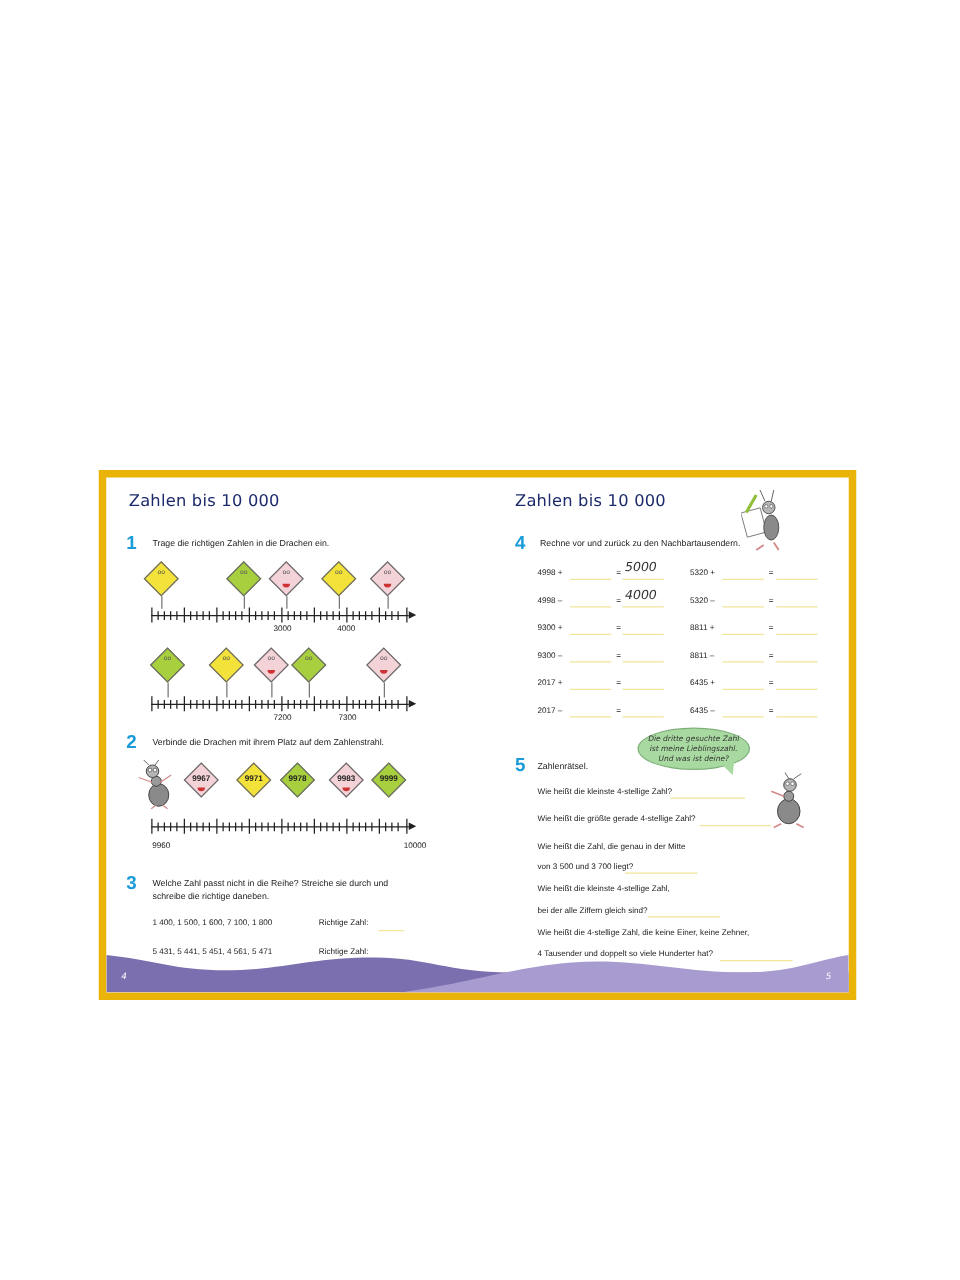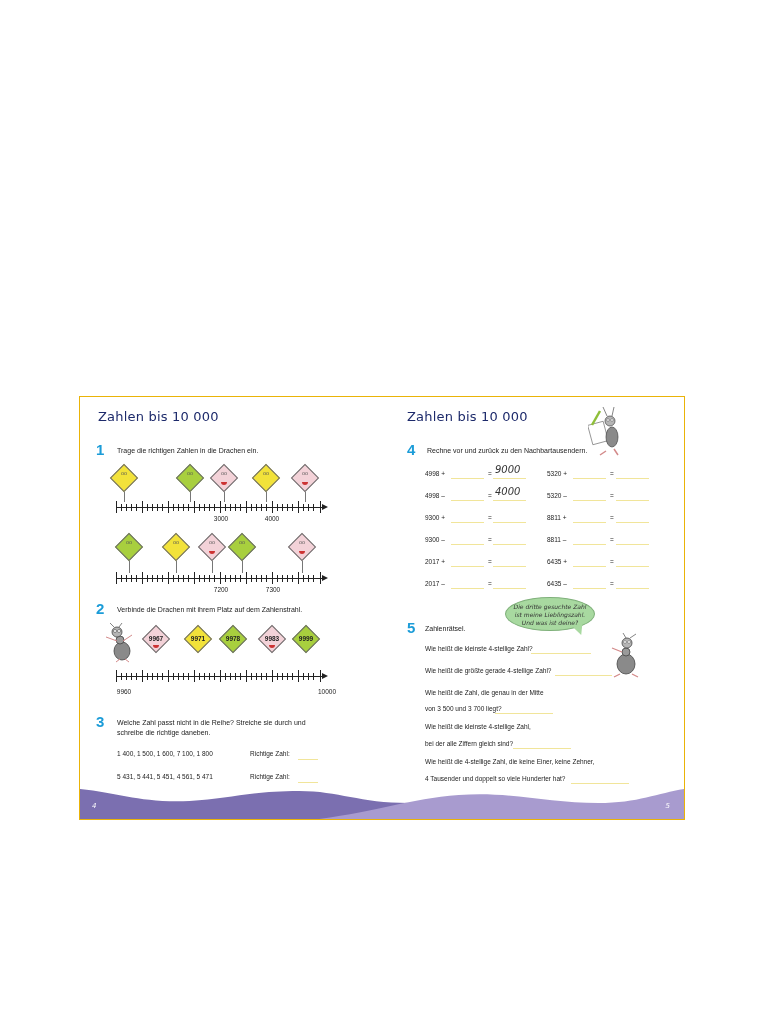--- a/index.html
+++ b/index.html
@@ -1,17 +1,17 @@
 <!DOCTYPE html>
 <html><head>
 <meta charset="utf-8">
 <style>
   html,body{margin:0;padding:0;}
   body{width:768px;height:1024px;background:#ffffff;position:relative;overflow:hidden;font-family:"DejaVu Sans",sans-serif;color:#222;}
-  .spread{position:absolute;left:79px;top:396px;width:606px;height:424px;background:#fff;border:1px solid #eab308;box-sizing:border-box;overflow:hidden;text-decoration:underline;}
+  .spread{position:absolute;left:79px;top:376px;width:606px;height:424px;background:#fff;border:6px solid #eab308;box-sizing:border-box;overflow:hidden;text-decoration:underline;}
   .page{position:absolute;top:0;height:100%;}
   .page.left{left:0;width:303px;}
   .page.right{left:303px;width:303px;}
   .title{position:absolute;top:12px;font-family:"DejaVu Sans",sans-serif;font-size:13px;color:#1d2a6b;letter-spacing:0.2px;}
   .task-num{position:absolute;font-size:15px;font-weight:bold;color:#1b9cd8;font-family:"Liberation Sans",sans-serif;}
   .task-text{position:absolute;font-size:7px;color:#222;line-height:11px;font-family:"Liberation Sans",sans-serif;}
   .numline{position:absolute;height:12px;}
   .numline .axis{position:absolute;left:0;right:6px;top:6px;height:1px;background:#222;}
   .numline .arrow{position:absolute;right:0;top:3px;width:0;height:0;border-left:6px solid #222;border-top:3px solid transparent;border-bottom:3px solid transparent;}
   .tick{position:absolute;top:3px;width:1px;height:7px;background:#222;}
@@ -307,21 +307,21 @@
     </svg>
 
     <div class="task-num" style="left:24px;top:44px;">4</div>
     <div class="task-text" style="left:44px;top:48px;">Rechne vor und zurück zu den Nachbartausendern.</div>
 
     <div>
       <div class="row-text" style="left:42px;top:73px;">4998 +</div>
       <div class="blank" style="left:68px;top:81px;width:33px;"></div>
       <div class="row-text" style="left:105px;top:73px;">=</div>
       <div class="blank" style="left:110px;top:81px;width:33px;"></div>
-      <div class="handwrite" style="left:112px;top:67px;">9000</div>
+      <div class="handwrite" style="left:112px;top:67px;">5000</div>
 
       <div class="row-text" style="left:42px;top:95px;">4998 –</div>
       <div class="blank" style="left:68px;top:103px;width:33px;"></div>
       <div class="row-text" style="left:105px;top:95px;">=</div>
       <div class="blank" style="left:110px;top:103px;width:33px;"></div>
       <div class="handwrite" style="left:112px;top:89px;">4000</div>
 
       <div class="row-text" style="left:42px;top:117px;">9300 +</div>
       <div class="blank" style="left:68px;top:125px;width:33px;"></div>
       <div class="row-text" style="left:105px;top:117px;">=</div>

